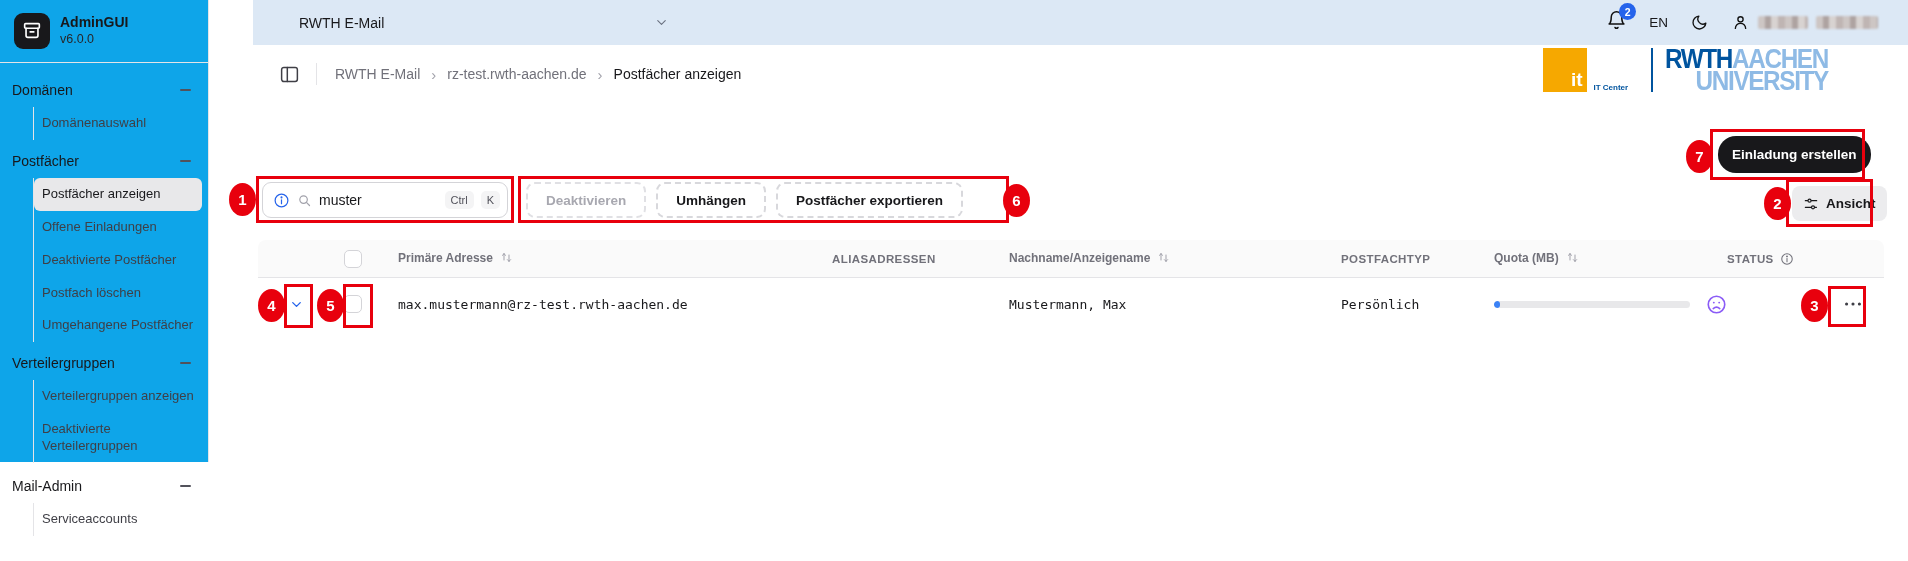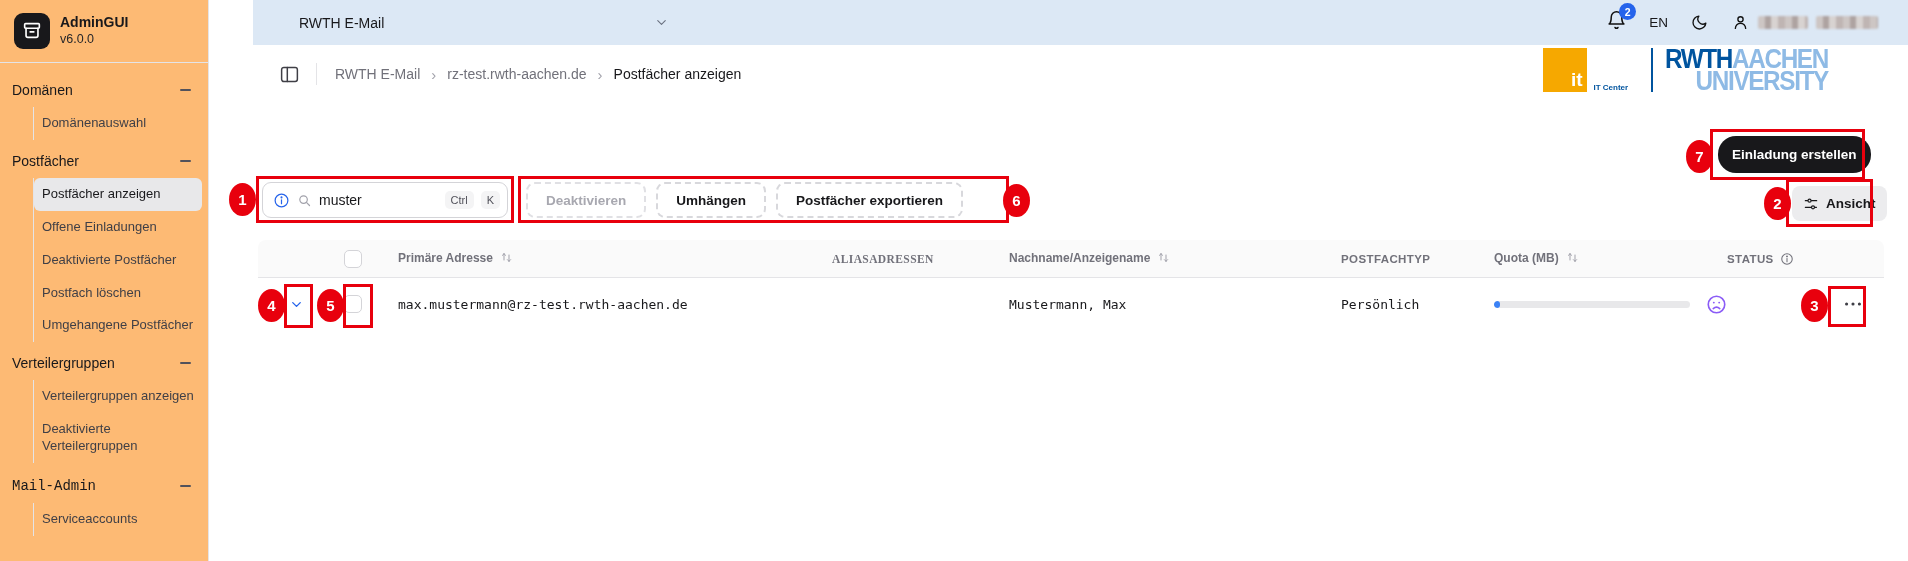--- a/index.html
+++ b/index.html
@@ -1,22 +1,22 @@
 <!DOCTYPE html>
 <html><head>
 <meta charset="utf-8">
 <style>
   * { margin:0; padding:0; box-sizing:border-box; }
   html,body { width:1908px; height:561px; overflow:hidden; background:#fff;
               font-family:"Liberation Sans", sans-serif; }
   .stage { position:relative; width:1908px; height:561px; background:#fff; }
 
   
-  .sidebar { position:absolute; left:0; top:0; width:209px; height:561px;
-             background:#fdba74; border-right:1px solid #e4e4e7; }
+  .sidebar { position:absolute; left:0; top:0; width:209px; height:462px;
+             background:#0ea5e9; border-right:1px solid #e4e4e7; }
   .brand { display:flex; align-items:center; gap:10px; padding:13px 14px;
            border-bottom:1px solid #e4e4e7; }
   .brand-icon { width:36px; height:36px; background:#18181b; border-radius:9px;
                 display:flex; align-items:center; justify-content:center; flex:0 0 auto; }
   .brand-name { font-size:14px; font-weight:700; color:#18181b; line-height:1.25; }
   .brand-ver  { font-size:12.5px; color:#27272a; line-height:1.25; }
   .nav { padding:10px 0 0 0; }
   .nav-section { height:34px; display:flex; align-items:center; justify-content:space-between;
                  padding:0 17px 0 12px; font-size:14px; color:#18181b; cursor:pointer; }
   .minus { width:11px; height:2px; background:#52525b; border-radius:1px; }
@@ -143,21 +143,21 @@
 
       <div class="nav-section">
         <span>Verteilergruppen</span>
         <span class="minus"></span>
       </div>
       <div class="nav-items">
         <div class="nav-item">Verteilergruppen anzeigen</div>
         <div class="nav-item">Deaktivierte Verteilergruppen</div>
       </div>
 
-      <div class="nav-section" style="margin-top:6px;font-family:Liberation Mono, monospace;">
+      <div class="nav-section" style="margin-top:6px;">
         <span>Mail-Admin</span>
         <span class="minus"></span>
       </div>
       <div class="nav-items">
         <div class="nav-item">Serviceaccounts</div>
 
       </div>
     </div>
   </div>
 
@@ -257,21 +257,21 @@
       <div class="cell" style="left:86px; top:10px;">
           <div class="checkbox"></div>
         </div>
       <div class="cell hlabel" style="left:140px; top:10px;">
         <span>Primäre Adresse</span>
         <svg width="15" height="15" viewBox="0 0 24 24" fill="none" stroke="#a1a1aa" stroke-width="1.6" stroke-linecap="round" stroke-linejoin="round">
           <path d="M8 16V6M8 6L5.4 8.6M8 6l2.6 2.6"></path>
             <path d="M16 8v10M16 18l-2.6-2.6M16 18l2.6-2.6"></path>
         </svg>
       </div>
-      <div class="cell hlabel-caps" style="left:574px; top:13px;font-family:Liberation Serif, serif;">ALIASADRESSEN</div>
+      <div class="cell hlabel-caps" style="left:574px; top:13px;">ALIASADRESSEN</div>
       <div class="cell hlabel" style="left:751px; top:10px;">
         <span>Nachname/Anzeigename</span>
         <svg width="15" height="15" viewBox="0 0 24 24" fill="none" stroke="#a1a1aa" stroke-width="1.6" stroke-linecap="round" stroke-linejoin="round">
           <path d="M8 16V6M8 6L5.4 8.6M8 6l2.6 2.6"></path>
             <path d="M16 8v10M16 18l-2.6-2.6M16 18l2.6-2.6"></path>
         </svg>
       </div>
       <div class="cell hlabel-caps" style="left:1083px; top:13px;">POSTFACHTYP</div>
       <div class="cell hlabel" style="left:1236px; top:10px;">
         <span>Quota (MB)</span>

